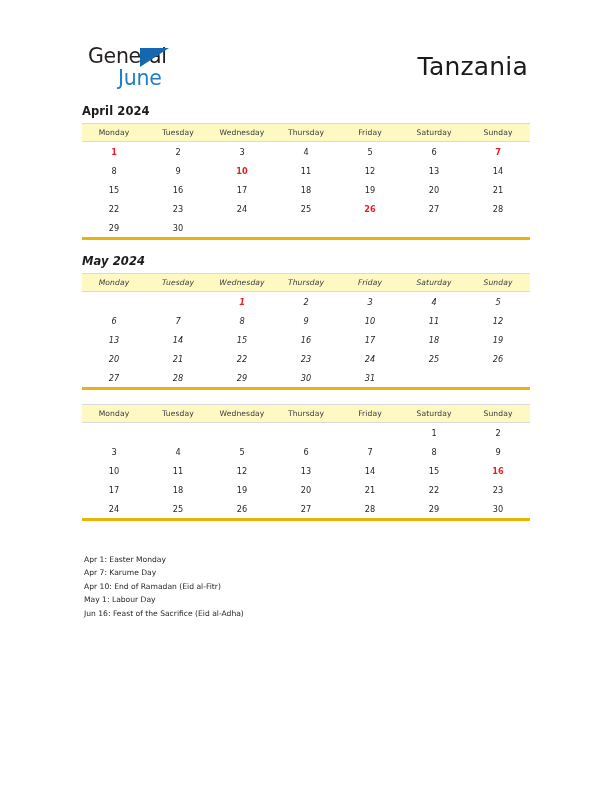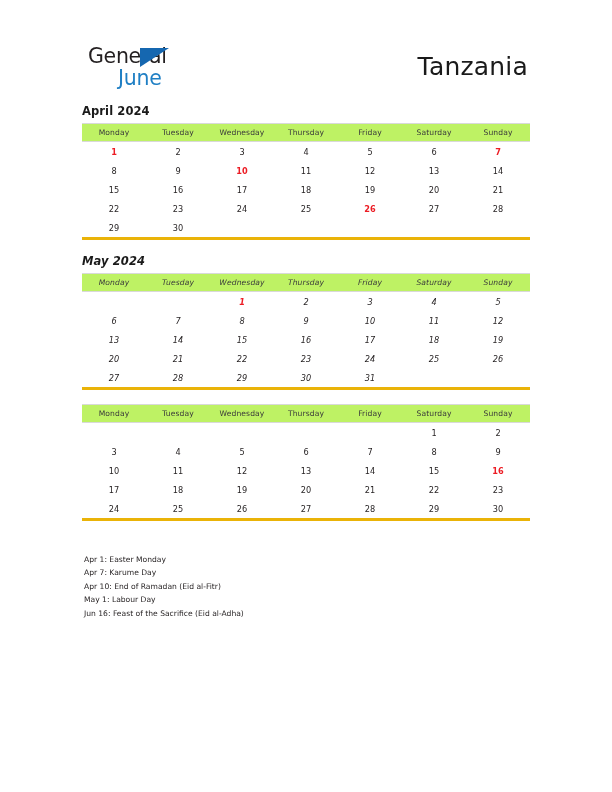--- a/index.html
+++ b/index.html
@@ -95,21 +95,21 @@
     padding-bottom: 5px;
     letter-spacing: 0.1px;
   }
 
   table.cal {
     border-collapse: collapse;
     width: 448px;
     table-layout: fixed;
   }
   table.cal th {
-    background: #bef264;
+    background: #fef9c3;
     border-top: 1px solid #d9d9d9;
     border-bottom: 1px solid #d9d9d9;
     font-size: 7.6px;
     font-weight: normal;
     color: #3a3a3a;
     height: 15px;
     text-align: center;
     vertical-align: middle;
     letter-spacing: 0.1px;
   }

